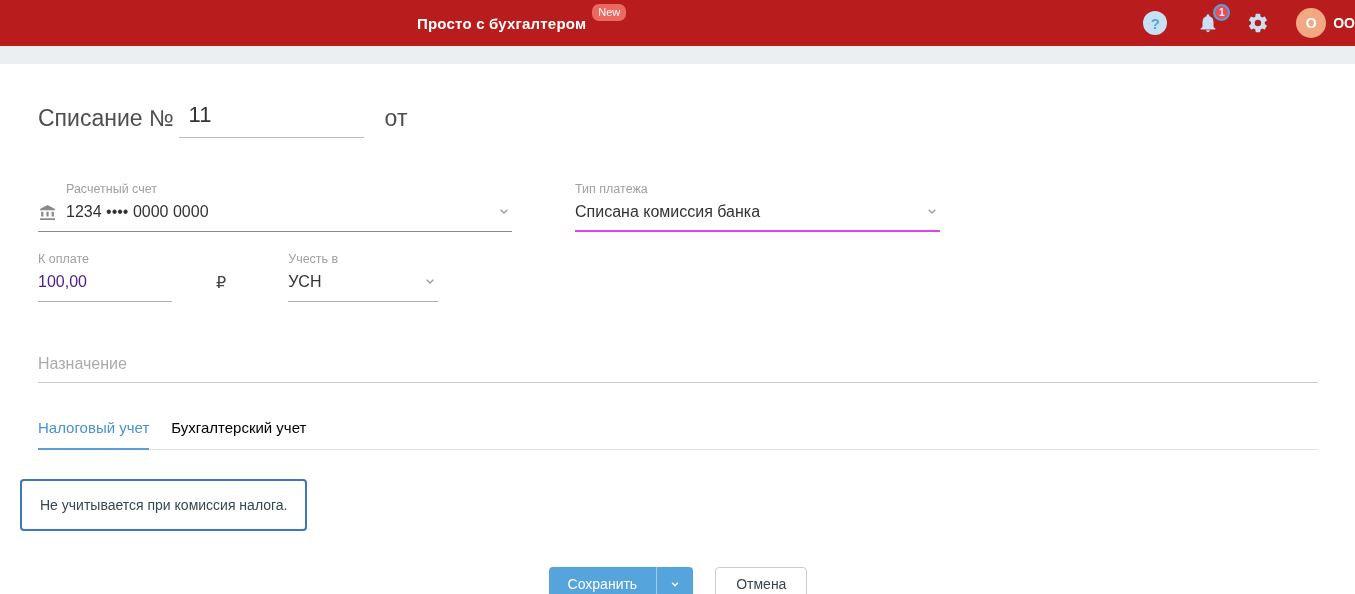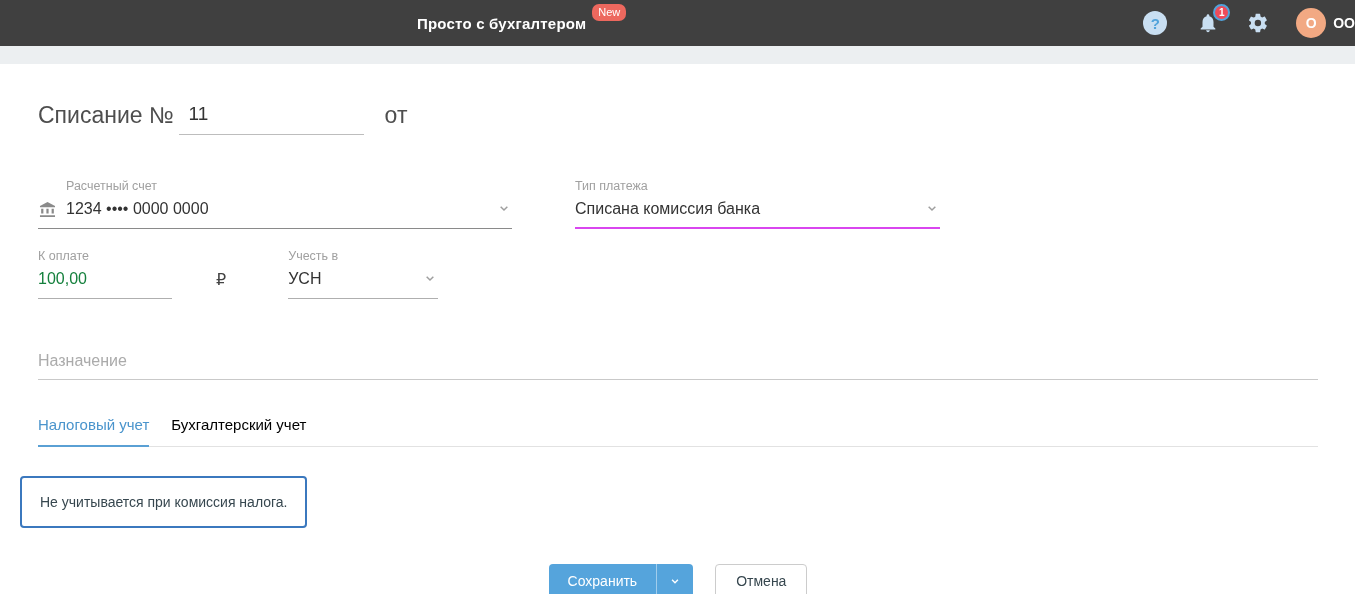--- a/index.html
+++ b/index.html
@@ -1,20 +1,20 @@
 <!DOCTYPE html>
 <html><head>
 <meta charset="utf-8">
 <style>
   * { margin: 0; padding: 0; box-sizing: border-box; }
   html, body { width: 1355px; height: 594px; overflow: hidden; background: #fff;
     font-family: "Liberation Sans", "DejaVu Sans", sans-serif; }
 
   
-  .header { position: relative; width: 100%; height: 46px; background: #404040; }
+  .header { position: relative; width: 100%; height: 46px; background: #b91c1c; }
   .header-title-wrap { position: absolute; left: 417px; top: 0; height: 46px; display: flex; align-items: center; }
   .header-title { color: #ffffff; font-size: 15px; font-weight: bold; letter-spacing: .2px; }
   .new-badge { position: absolute; left: 100%; margin-left: 6px; top: 4px;
     background: #ED685E; color: #fff; font-size: 11px; padding: 2px 6px 3px; border-radius: 7px; }
   .header-icons { position: absolute; right: 0; top: 0; height: 46px; display: flex; align-items: center; }
   .hicon { width: 26px; height: 26px; display: flex; align-items: center; justify-content: center; cursor: pointer; position: relative; }
   .help-circle { width: 24px; height: 24px; border-radius: 50%; background: #C9DFF2; color: #51A3DB;
     font-size: 15px; font-weight: bold; display: flex; align-items: center; justify-content: center; }
   .bell-wrap { margin-left: 27px; }
   .badge-count { position: absolute; top: -6px; right: -9px; min-width: 17px; height: 17px; border-radius: 50%;
@@ -27,21 +27,21 @@
   .account-name { color: #fff; font-size: 14px; font-weight: bold; margin-left: 7px; white-space: nowrap; }
 
   .subheader-strip { width: 100%; height: 18px; background: #ECEFF1; }
 
   
   .form-area { padding: 38px 37px 0 38px; }
 
   .title-row { display: flex; align-items: flex-end; }
   .doc-title { font-size: 23px; color: #4E4E4E; padding-bottom: 6px; }
   .doc-number-input { border: none; border-bottom: 1px solid #BDBDBD; outline: none; width: 185px;
-    font-size: 19px; color: #333; padding: 0 0 9px 10px; margin-left: 5px;
+    font-size: 22px; color: #333; padding: 0 0 9px 10px; margin-left: 5px;
     font-family: "Liberation Sans", sans-serif; }
   .date-prep { font-size: 23px; color: #4E4E4E; padding-bottom: 6px; margin-left: 21px; }
   .date-field { display: flex; align-items: flex-end; border-bottom: 1px solid #BDBDBD; width: 208px; margin-left: 13px; }
   .date-input { border: none; outline: none; width: 170px; font-size: 18px; color: #333;
     padding: 0 0 9px 2px; font-family: "Liberation Sans", sans-serif; }
   .cal-btn { cursor: pointer; padding: 0 0 6px 0; display: flex; }
 
   .fields-row { display: flex; margin-top: 44px; }
   .field-label { font-size: 12.5px; color: #A0A0A0; margin-bottom: 7px; }
   .select-field { display: flex; align-items: flex-start; cursor: pointer; padding-bottom: 9px; }
@@ -49,21 +49,21 @@
   .col-account { width: 474px; }
   .col-account .field-label { padding-left: 28px; }
   .col-account .select-field { border-bottom: 1px solid #8A8A8A; }
   .bank-icon { margin-right: 9px; display: flex; }
   .col-paytype { width: 365px; margin-left: 63px; }
   .col-paytype .select-field { border-bottom: 2px solid #d946ef; }
 
   .amount-row { display: flex; margin-top: 20px; }
   .col-amount { width: 134px; }
   .amount-input { border: none; border-bottom: 1px solid #AFAFAF; outline: none; width: 134px;
-    font-size: 16px; color: #15803d; padding: 0 0 10px 0; font-family: "Liberation Sans", sans-serif; }
+    font-size: 16px; color: #4c1d95; padding: 0 0 10px 0; font-family: "Liberation Sans", sans-serif; }
   .currency-sign { font-size: 16px; color: #444; margin-left: 44px; align-self: flex-end; padding-bottom: 10px; }
   .col-regime { width: 150px; margin-left: 62px; }
   .col-regime .select-field { border-bottom: 1px solid #AFAFAF; padding-bottom: 10px; }
 
   .purpose-row { margin-top: 53px; }
   .purpose-input { border: none; border-bottom: 1px solid #C9C9C9; outline: none; width: 100%;
     font-size: 16px; color: #333; padding: 0 0 9px 0; font-family: "Liberation Sans", sans-serif; }
   .purpose-input::placeholder { color: #ABABAB; opacity: 1; }
 
   .tabs-row { margin-top: 36px; display: flex; border-bottom: 1px solid #E2E2E2; }

